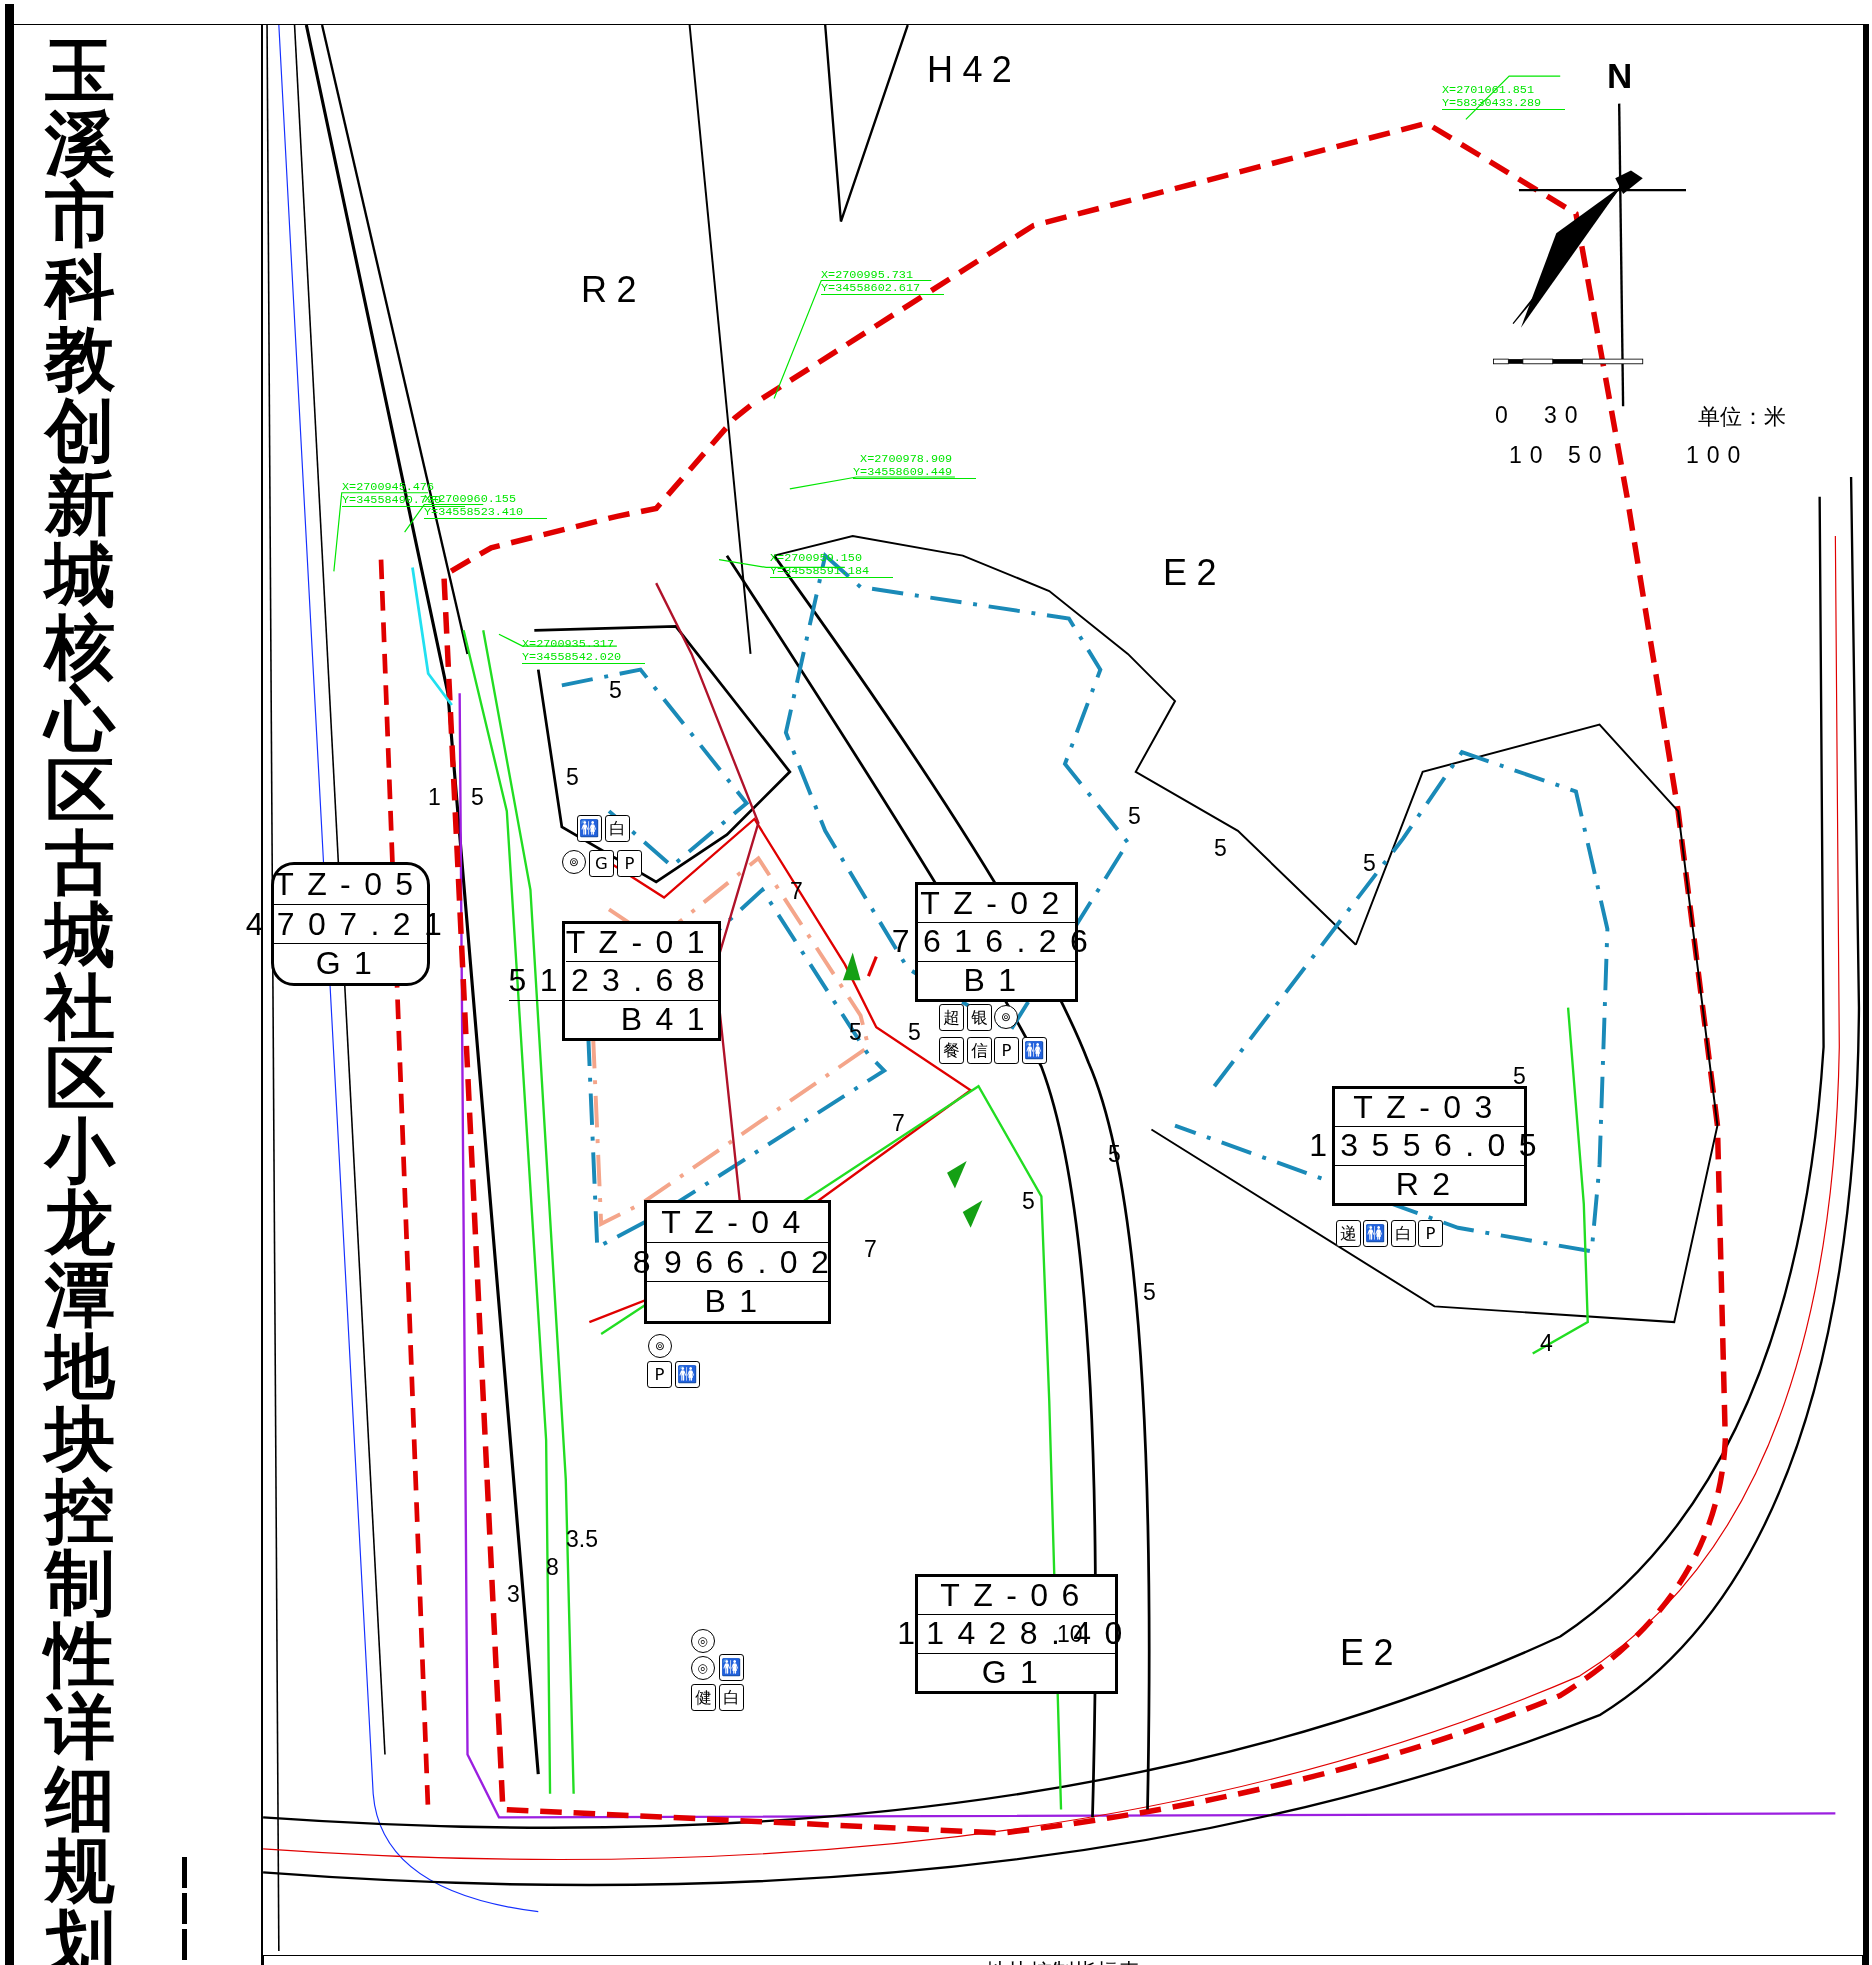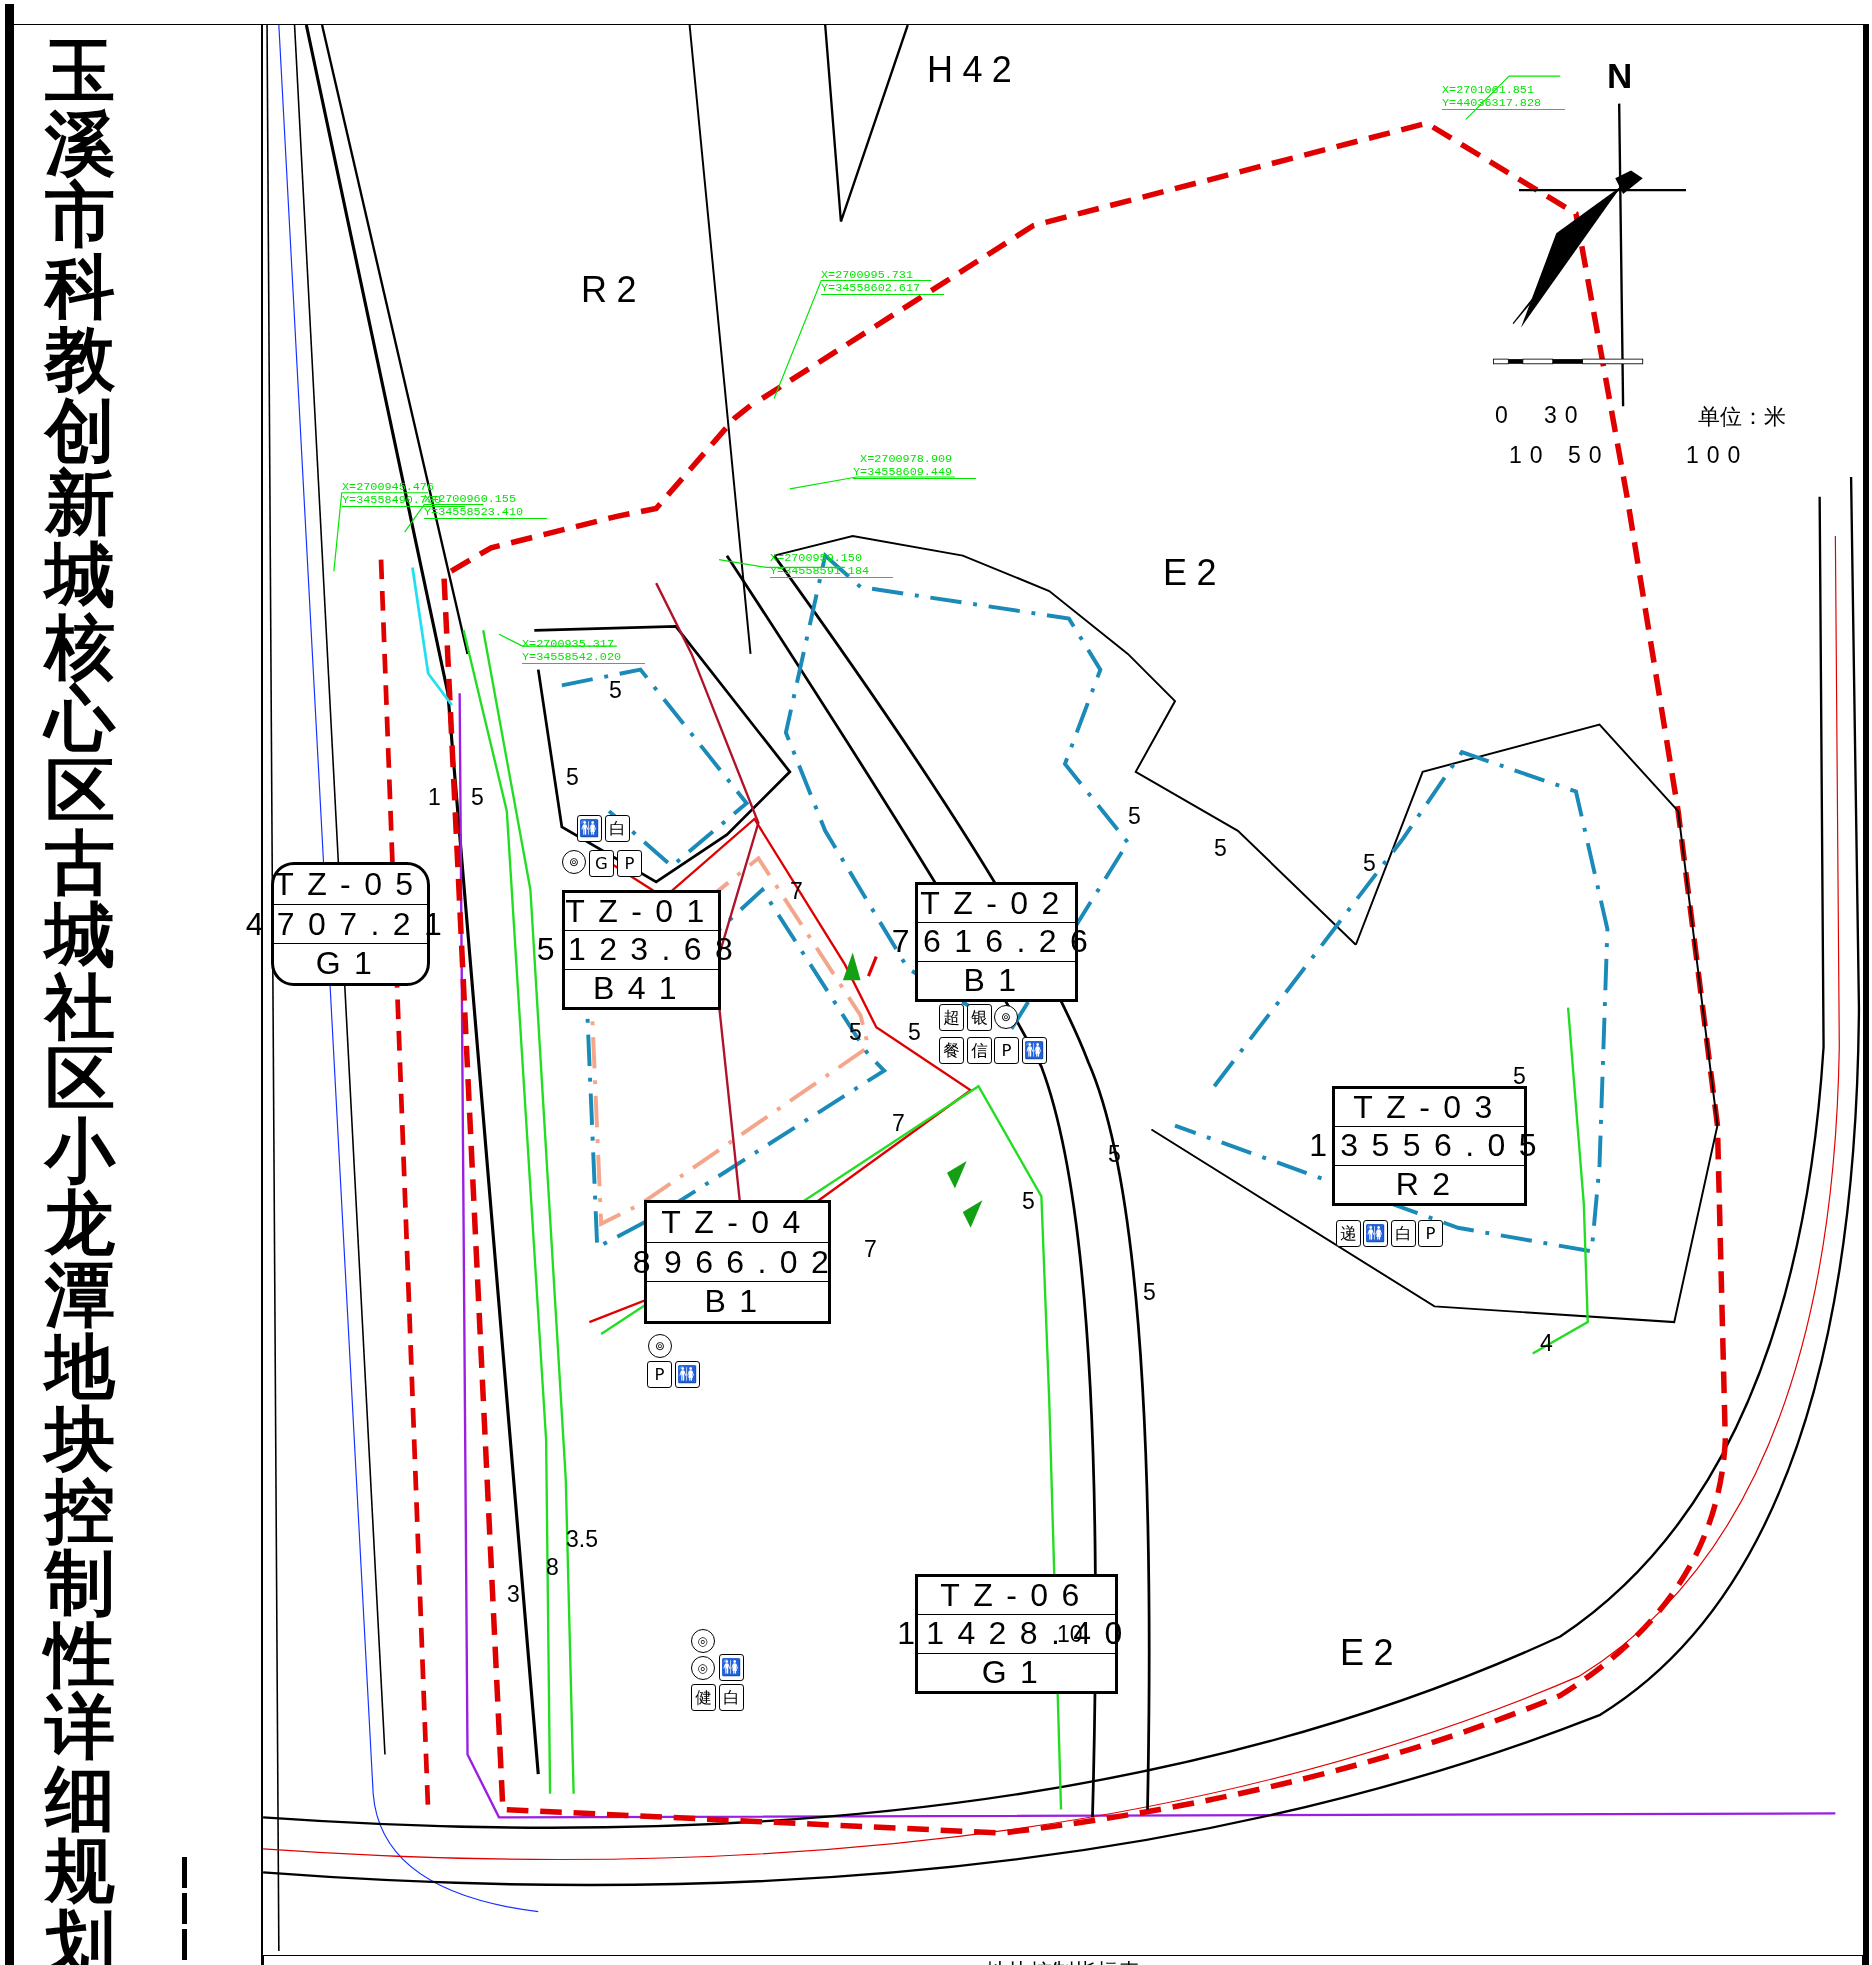--- a/index.html
+++ b/index.html
@@ -163,21 +163,21 @@
   <div class="north" style="left:1344px;top:31px;">N</div>
   <div class="scale-text" style="left:1232px;top:377px;">0</div>
   <div class="scale-text" style="left:1281px;top:377px;">30</div>
   <div class="scale-text" style="left:1246px;top:417px;">10</div>
   <div class="scale-text" style="left:1305px;top:417px;">50</div>
   <div class="scale-text" style="left:1423px;top:417px;">100</div>
   <div class="unit-text" style="left:1435px;top:377px;">单位：米</div>
 
   <div class="coord" style="left:1179px;top:59px;">
     <div>X=2701061.851</div>
-      <div>Y=44036317.828</div>
+      <div>Y=58330433.289</div>
     </div>
   <div class="coord" style="left:558px;top:244px;">
     <div>X=2700995.731</div>
       <div>Y=34558602.617</div>
     </div>
   <div class="coord" style="left:590px;top:428px;text-align:right;">
     <div>X=2700978.909</div>
       <div>Y=34558609.449</div>
     </div>
   <div class="coord" style="left:507px;top:527px;">
@@ -195,21 +195,21 @@
   <div class="coord" style="left:259px;top:613px;">
     <div>X=2700935.317</div>
       <div>Y=34558542.020</div>
     </div>
 
   <div class="parcel" style="left:7.9px;top:837px;width:153px;height:118px;border-radius:23px;">
     <div>TZ-05</div>
     <div>4707.21</div>
     <div>G1</div>
   </div>
-  <div class="parcel" style="left:299px;top:865px;width:153px;height:114px;">
+  <div class="parcel" style="left:299px;top:896px;width:153px;height:114px;align-items:flex-end;">
     <div>TZ-01</div>
     <div>5123.68</div>
     <div>B41</div>
   </div>
   <div class="parcel" style="left:652px;top:857px;width:157px;height:114px;">
     <div>TZ-02</div>
     <div>7616.26</div>
     <div>B1</div>
   </div>
   <div class="parcel" style="left:1069px;top:1061px;width:189px;height:114px;">

